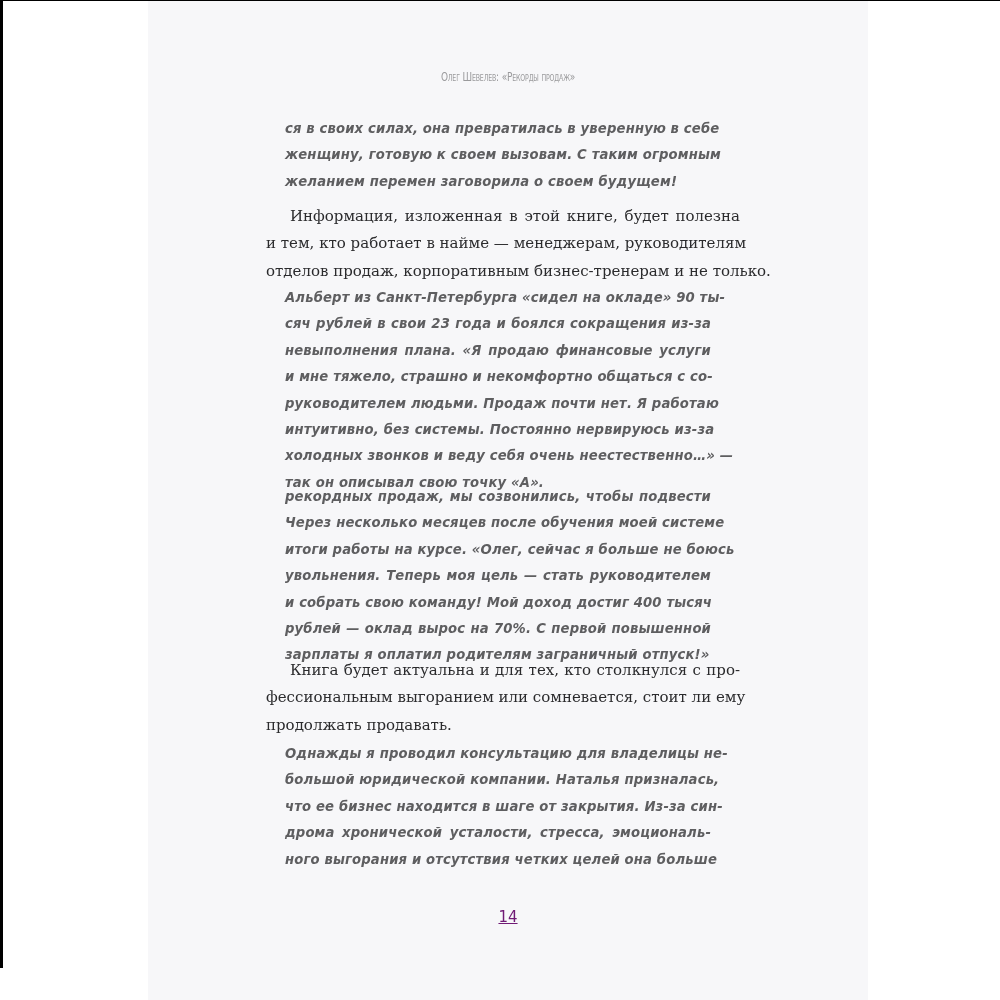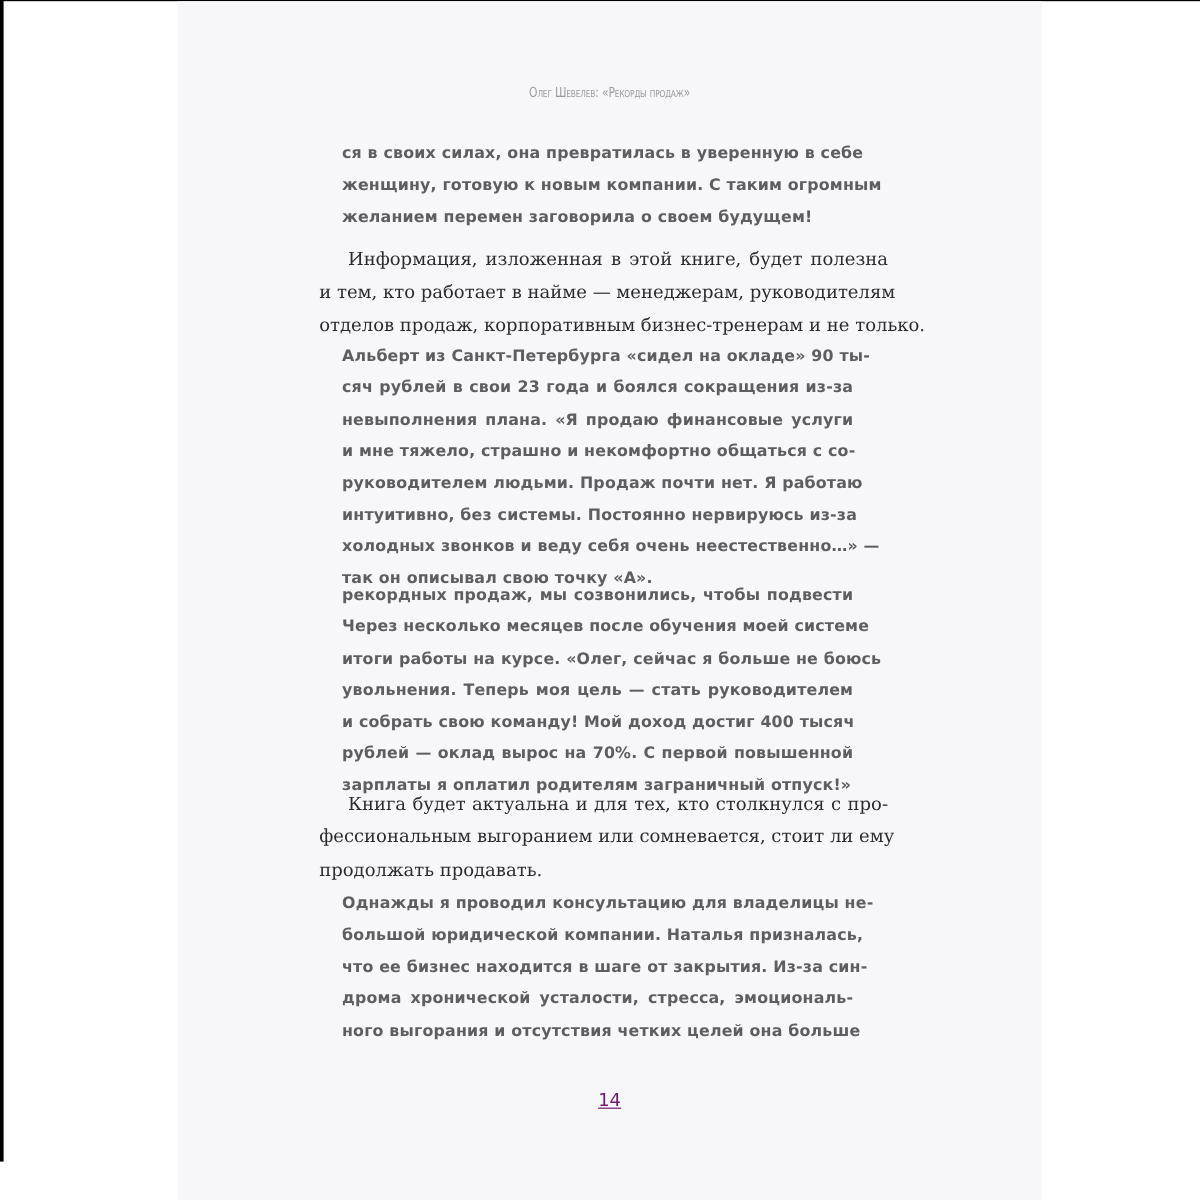--- a/index.html
+++ b/index.html
@@ -45,20 +45,21 @@
       position: absolute;
       left: 137px;
       width: 426px;
       font-family: "DejaVu Sans", sans-serif;
       font-weight: bold;
       font-size: 13.2px;
       line-height: 26.4px;
       color: #5e5e60;
       text-align: justify;
       letter-spacing: 0.15px;
+      font-style: italic;
     }
     .sans-para .line {
       display: block;
       white-space: nowrap;
       text-align: justify;
       text-align-last: justify;
     }
     .sans-para .line.last {
       text-align-last: left;
     }
@@ -98,21 +99,21 @@
 </head>
 <body>
 
 <div class="frame">
   <div class="page">
 
     <div class="running-head">Олег Шевелев: «Рекорды продаж»</div>
 
     <div class="sans-para" style="top:115px;">
       <span class="line">ся в своих силах, она превратилась в уверенную в себе</span>
-      <span class="line">женщину, готовую к новым компании. С таким огромным</span>
+      <span class="line">женщину, готовую к своем вызовам. С таким огромным</span>
       <span class="line last">желанием перемен заговорила о своем будущем!</span>
     </div>
 
     <div class="serif-para" style="top:202px;">
       <span class="line first">Информация, изложенная в этой книге, будет полезна</span>
       <span class="line">и тем, кто работает в найме — менеджерам, руководителям</span>
       <span class="line">отделов продаж, корпоративным бизнес-тренерам и не только.</span>
     </div>
 
     <div class="sans-para" style="top:284px;">

